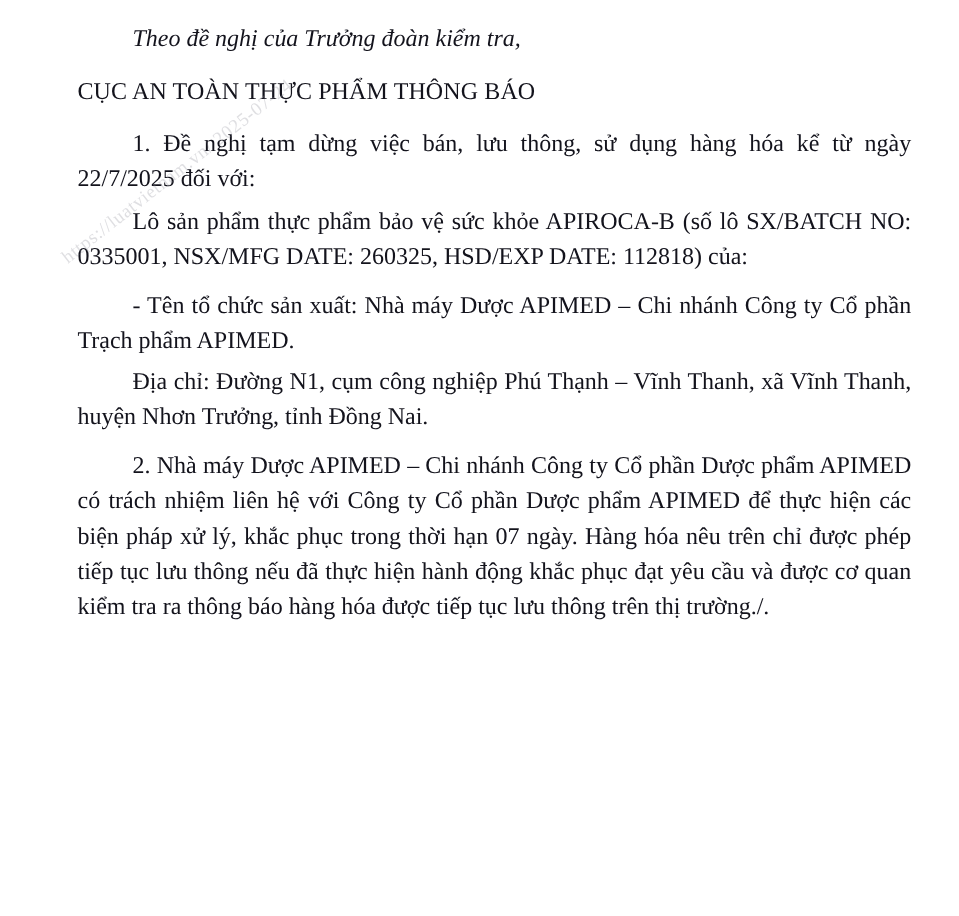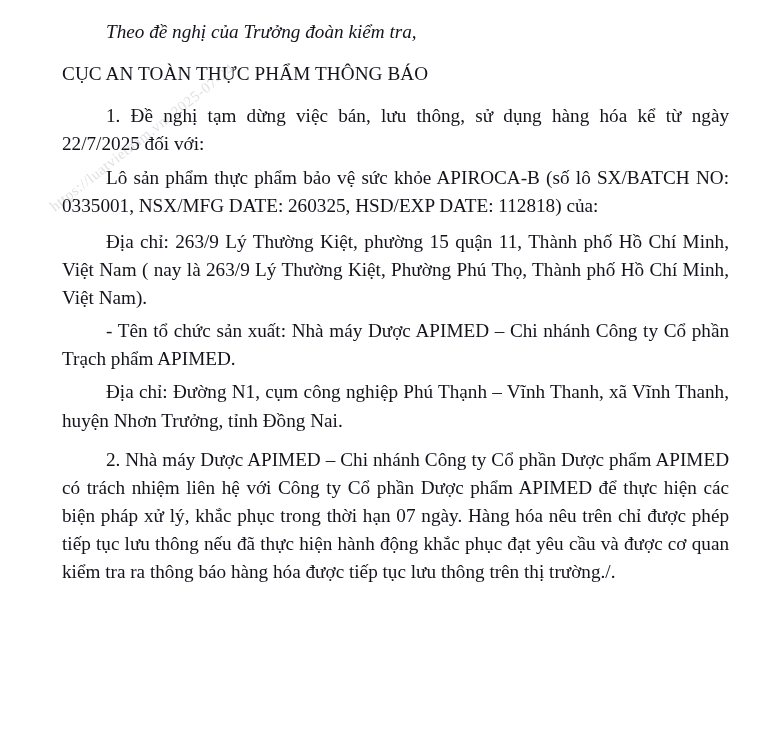--- a/index.html
+++ b/index.html
@@ -86,21 +86,20 @@
 
     <p class="lead-italic">Theo đề nghị của Trưởng đoàn kiểm tra,</p>
 
     <p class="heading">CỤC AN TOÀN THỰC PHẨM THÔNG BÁO</p>
 
     <p class="para">1. Đề nghị tạm dừng việc bán, lưu thông, sử dụng hàng hóa kể từ ngày 22/7/2025 đối với:</p>
     <div class="spacer-sm"></div>
     <p class="para">Lô sản phẩm thực phẩm bảo vệ sức khỏe APIROCA-B (số lô SX/BATCH NO: 0335001, NSX/MFG DATE: 260325, HSD/EXP DATE: 112818) của:</p>
     <div class="spacer-sm"></div>
     <div class="spacer-sm"></div>
-    <p class="para">Địa chỉ: 263/9 Lý Thường Kiệt, phường 15 quận 11, Thành phố Hồ Chí Minh, Việt Nam ( nay là 263/9 Lý Thường Kiệt, Phường Phú Thọ, Thành phố Hồ Chí Minh, Việt Nam).</p>
     <div class="spacer-sm"></div>
     <p class="para">- Tên tổ chức sản xuất: Nhà máy Dược APIMED – Chi nhánh Công ty Cổ phần Trạch phẩm APIMED.</p>
     <div class="spacer-sm"></div>
     <p class="para">Địa chỉ: Đường N1, cụm công nghiệp Phú Thạnh – Vĩnh Thanh, xã Vĩnh Thanh, huyện Nhơn Trưởng, tỉnh Đồng Nai.</p>
     <div class="spacer-sm"></div>
     <div class="spacer-sm"></div>
     <div class="spacer-sm"></div>
     <p class="para">2. Nhà máy Dược APIMED – Chi nhánh Công ty Cổ phần Dược phẩm APIMED có trách nhiệm liên hệ với Công ty Cổ phần Dược phẩm APIMED để thực hiện các biện pháp xử lý, khắc phục trong thời hạn 07 ngày. Hàng hóa nêu trên chỉ được phép tiếp tục lưu thông nếu đã thực hiện hành động khắc phục đạt yêu cầu và được cơ quan kiểm tra ra thông báo hàng hóa được tiếp tục lưu thông trên thị trường./.</p>
 
   </div>

